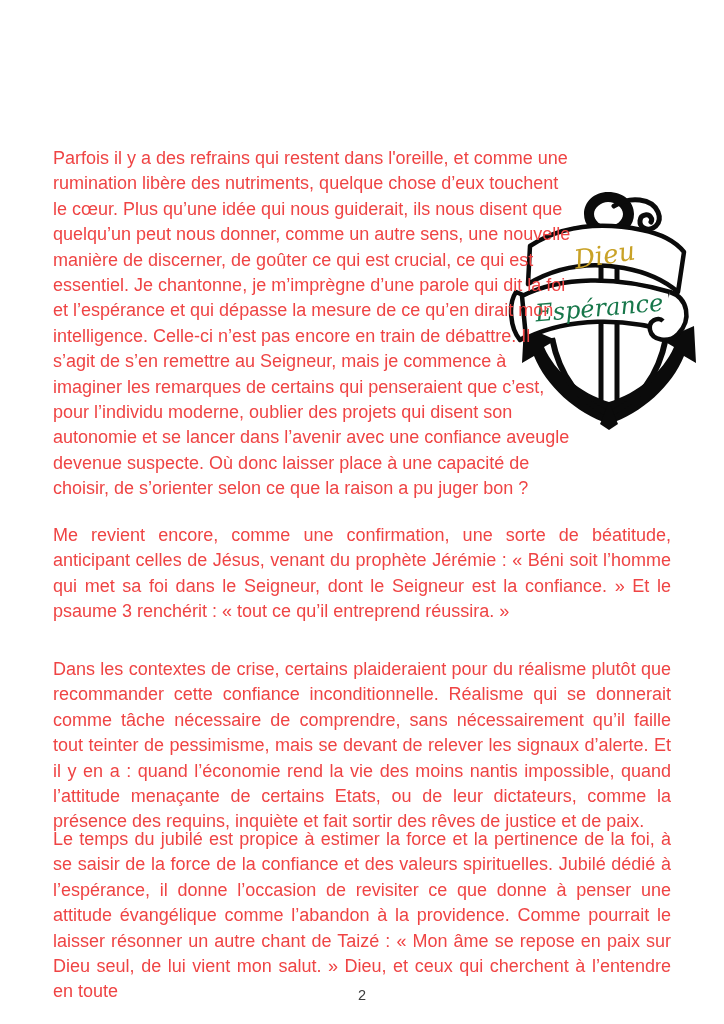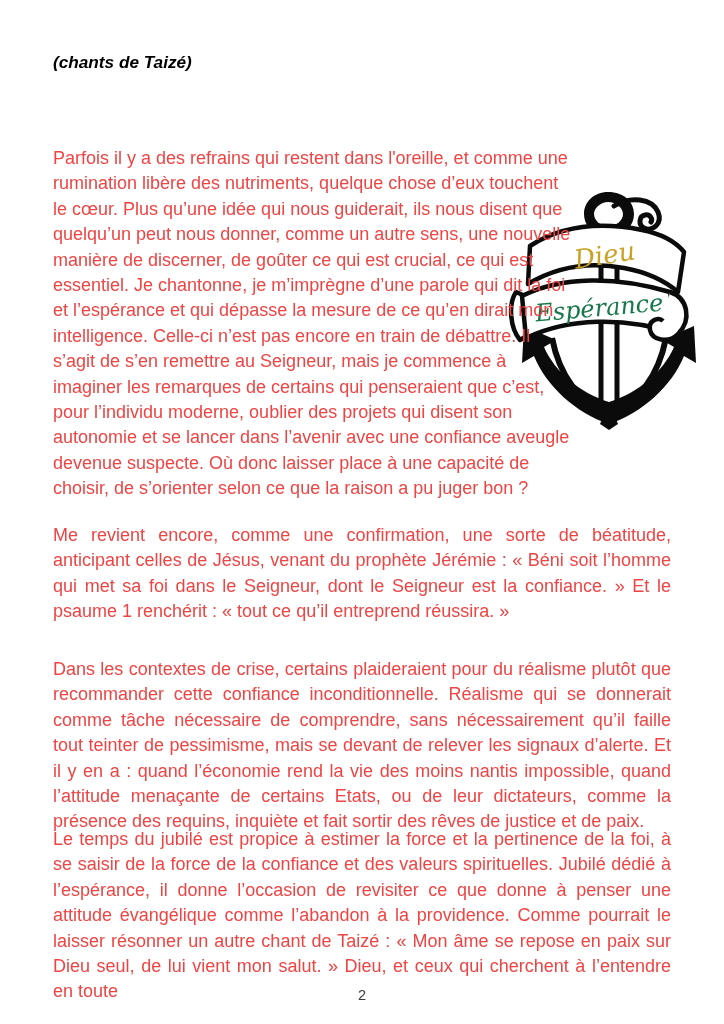--- a/index.html
+++ b/index.html
@@ -93,21 +93,20 @@
     font-size: 14.5px;
     color: #3b3b3b;
   }
 </style>
 </head>
 <body>
 
 <div class="page">
 
   <div class="epigraph">
-    <div class="epigraph-line2">(chants de Taizé)</div>
   </div>
 
   <div class="anchor-figure">
     <svg viewBox="0 0 205 242" xmlns="http://www.w3.org/2000/svg" aria-hidden="true">
       <g>
 
         <path d="M102 4 C88 4 78 14 78 26 C78 37 86 45 96 47 L96 54 L110 54 L110 47 C120 45 128 37 128 26 C128 14 118 4 102 4 Z
                  M102 14 C110 14 117 20 117 26 C117 33 110 38 102 38 C95 38 88 33 88 26 C88 20 95 14 102 14 Z" fill="#0b0b0b"></path>
 
         <path d="M95 44 L111 44 L111 226 L95 226 Z" fill="#ffffff" stroke="#0b0b0b" stroke-width="5"></path>
@@ -140,21 +139,21 @@
         <path d="M16 108 C56 88 110 88 164 104" fill="none" stroke="#0b0b0b" stroke-width="3"></path>
 
         <path d="M164 104 C182 110 186 132 172 146 C162 156 146 152 144 142 C142 133 152 128 157 133" fill="#ffffff" stroke="#0b0b0b" stroke-width="4.5" stroke-linejoin="round"></path>
         <text x="94" y="128" font-family="'DejaVu Serif', serif" font-style="italic" font-size="24" fill="#17774a" text-anchor="middle" transform="rotate(-5 94 128)">Espérance</text>
       </g>
     </svg>
   </div>
 
   <p class="body-text para ragged" id="para-1">Parfois il y a des refrains qui restent dans l'oreille, et comme une rumination libère des nutriments, quelque chose d’eux touchent le cœur. Plus qu’une idée qui nous guiderait, ils nous disent que quelqu’un peut nous donner, comme un autre sens, une nouvelle manière de discerner, de goûter ce qui est crucial, ce qui est essentiel. Je chantonne, je m’imprègne d’une parole qui dit la foi et l’espérance et qui dépasse la mesure de ce qu’en dirait mon intelligence. Celle-ci n’est pas encore en train de débattre. Il s’agit de s’en remettre au Seigneur, mais je commence à imaginer les remarques de certains qui penseraient que c’est, pour l’individu moderne, oublier des projets qui disent son autonomie et se lancer dans l’avenir avec une confiance aveugle devenue suspecte. Où donc laisser place à une capacité de choisir, de s’orienter selon ce que la raison a pu juger bon ?</p>
 
-  <p class="body-text para justify" id="para-2">Me revient encore, comme une confirmation, une sorte de béatitude, anticipant celles de Jésus, venant du prophète Jérémie : « Béni soit l’homme qui met sa foi dans le Seigneur, dont le Seigneur est la confiance. » Et le psaume 1 renchérit : « tout ce qu’il entreprend réussira. »</p>
+  <p class="body-text para justify" id="para-2">Me revient encore, comme une confirmation, une sorte de béatitude, anticipant celles de Jésus, venant du prophète Jérémie : « Béni soit l’homme qui met sa foi dans le Seigneur, dont le Seigneur est la confiance. » Et le psaume 3 renchérit : « tout ce qu’il entreprend réussira. »</p>
 
   <p class="body-text para justify" id="para-3">Dans les contextes de crise, certains plaideraient pour du réalisme plutôt que recommander cette confiance inconditionnelle. Réalisme qui se donnerait comme tâche nécessaire de comprendre, sans nécessairement qu’il faille tout teinter de pessimisme, mais se devant de relever les signaux d’alerte. Et il y en a : quand l’économie rend la vie des moins nantis impossible, quand l’attitude menaçante de certains Etats, ou de leur dictateurs, comme la présence des requins, inquiète et fait sortir des rêves de justice et de paix.</p>
 
   <p class="body-text para justify" id="para-4">Le temps du jubilé est propice à estimer la force et la pertinence de la foi, à se saisir de la force de la confiance et des valeurs spirituelles. Jubilé dédié à l’espérance, il donne l’occasion de revisiter ce que donne à penser une attitude évangélique comme l’abandon à la providence. Comme pourrait le laisser résonner un autre chant de Taizé : « Mon âme se repose en paix sur Dieu seul, de lui vient mon salut. » Dieu, et ceux qui cherchent à l’entendre en toute</p>
 
   <div class="page-number">2</div>
 
 </div>
 
 </body></html>

